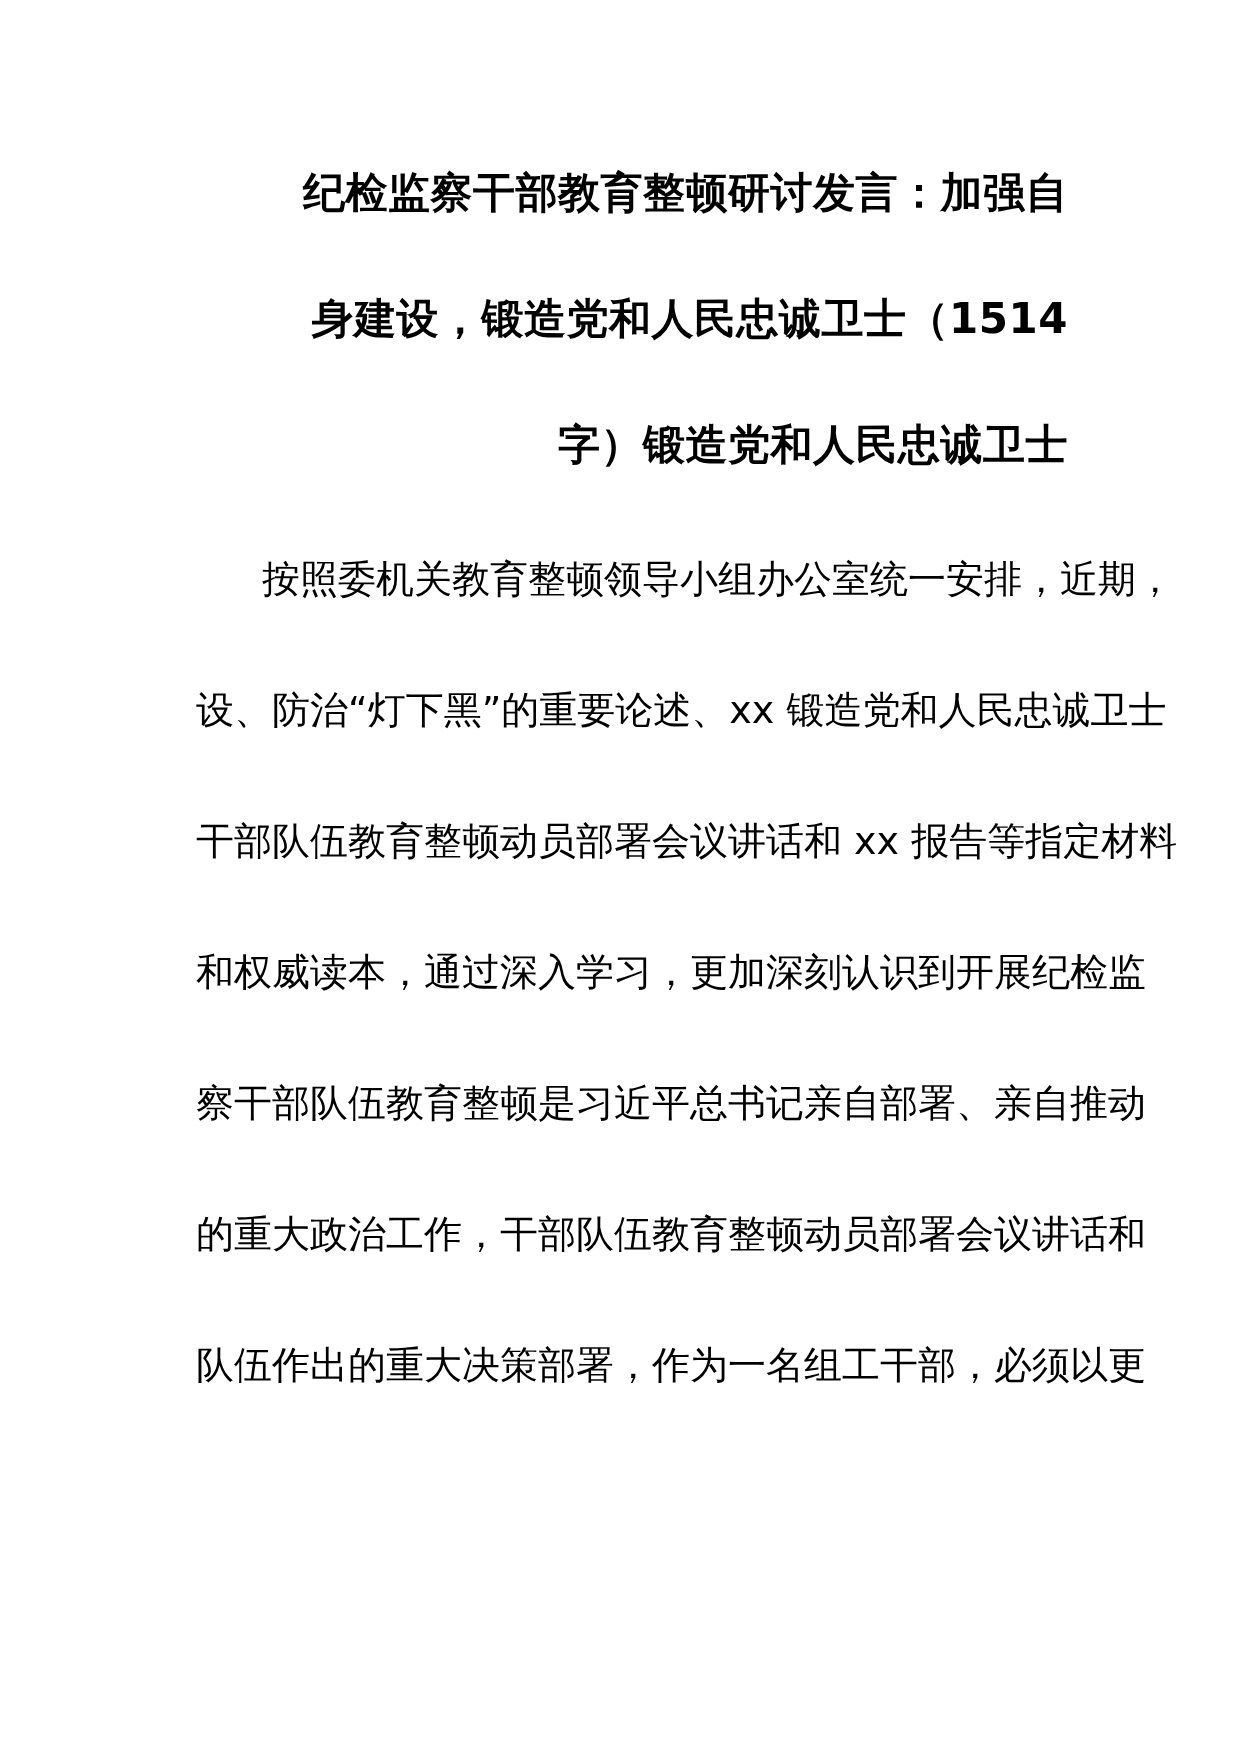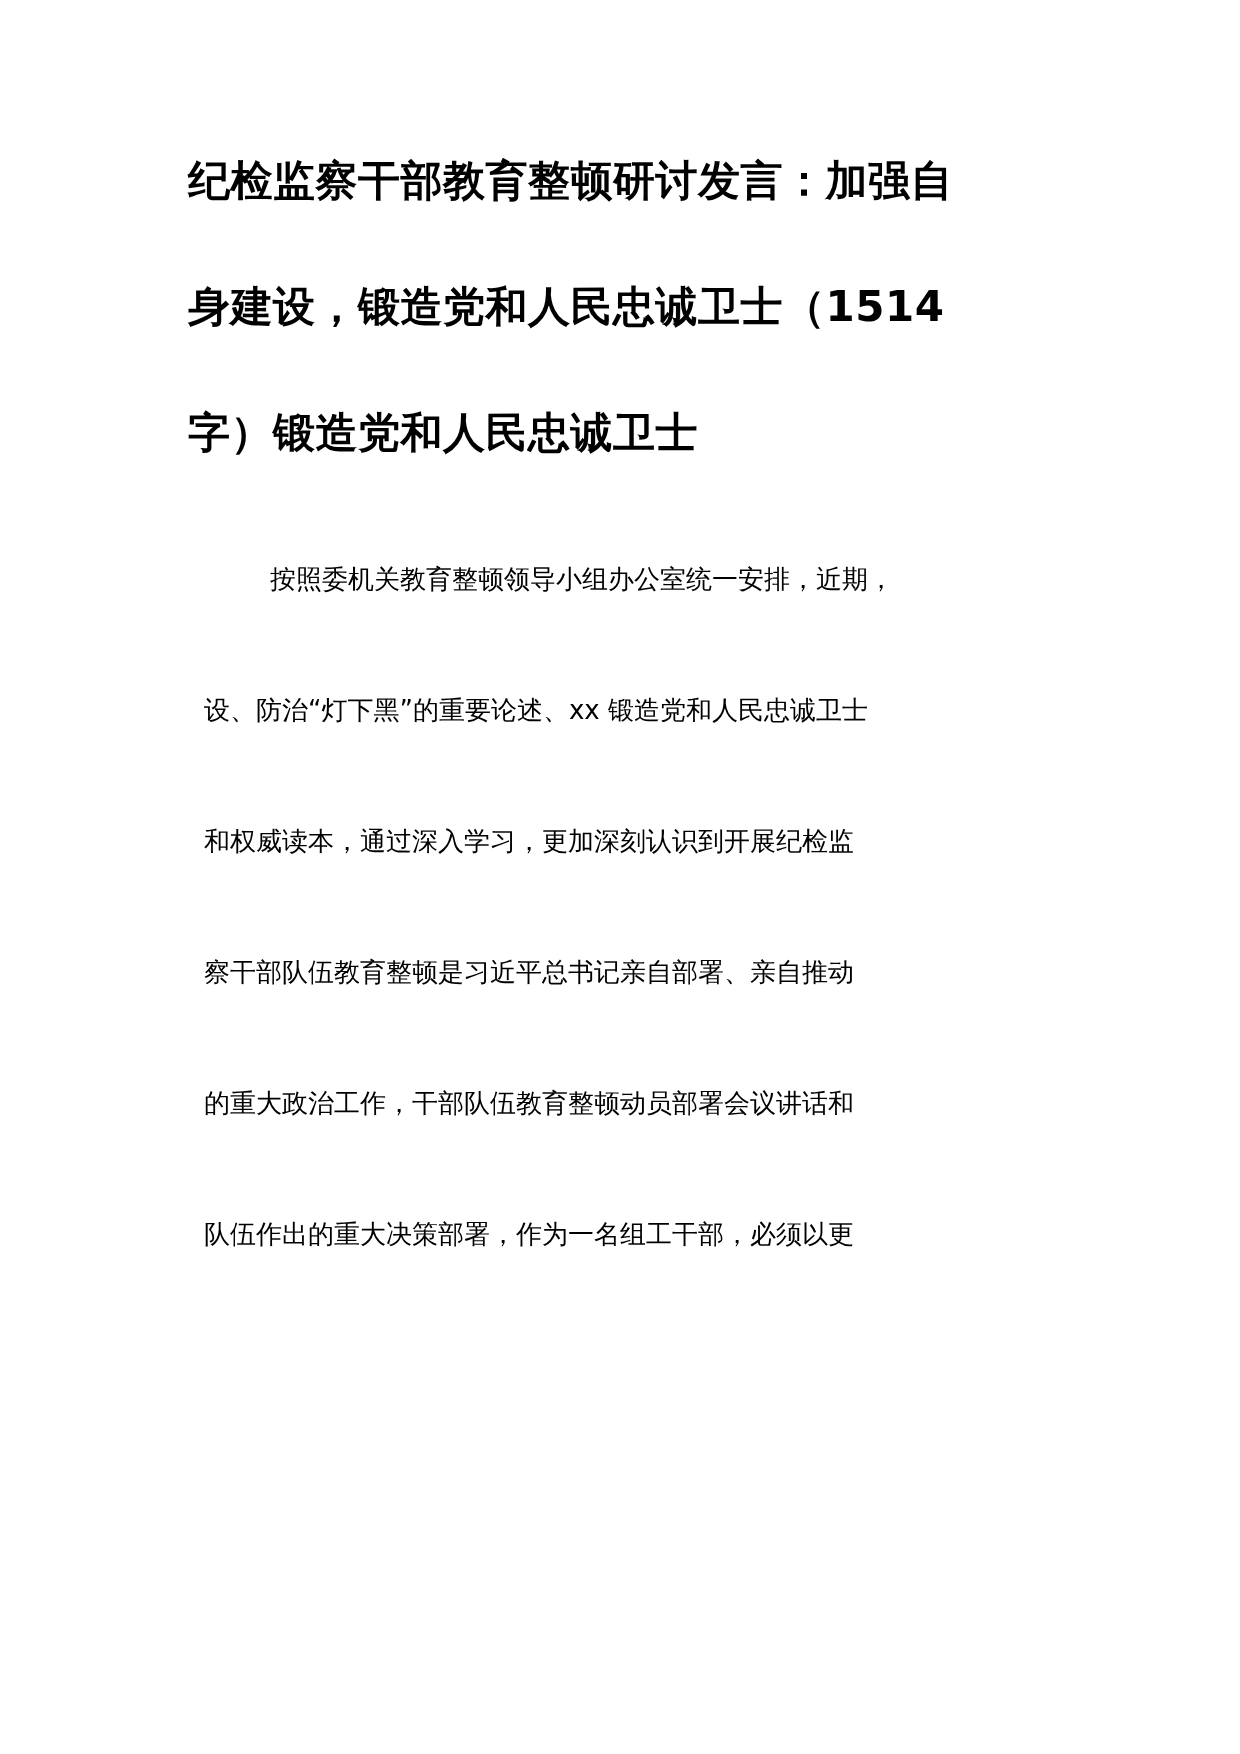--- a/index.html
+++ b/index.html
@@ -18,22 +18,23 @@
       position: absolute;
       left: 0;
       top: 0;
       width: 1240px;
       height: 1754px;
       background: #ffffff;
     }
     .title-block {
       position: absolute;
       left: 188px;
-      top: 160px;
+      top: 172px;
       width: 880px;
+      text-align: right;
     }
     .title-line {
       font-family: "DejaVu Sans", "Liberation Sans", sans-serif;
       font-weight: bold;
       font-size: 42px;
       line-height: 42px;
       height: 42px;
       margin: 0 0 84px 0;
       white-space: nowrap;
       letter-spacing: 0.5px;
@@ -41,42 +42,43 @@
     }
     .body-block {
       position: absolute;
       left: 188px;
       top: 562px;
       width: 880px;
     }
     .body-line {
       font-family: "DejaVu Sans", "Liberation Sans", sans-serif;
       font-weight: normal;
-      font-size: 26px;
+      font-size: 38px;
       line-height: 34px;
       height: 34px;
-      margin: 0 0 97px 16px;
+      margin: 0 0 97px 8px;
       white-space: nowrap;
       color: #000000;
     }
     .body-line.first {
       padding-left: 66px;
     }
   </style>
 </head>
 <body>
 
 <div class="page">
   <div class="title-block">
     <div class="title-line">纪检监察干部教育整顿研讨发言：加强自</div>
     <div class="title-line">身建设，锻造党和人民忠诚卫士（1514</div>
     <div class="title-line">字）锻造党和人民忠诚卫士</div>
   </div>
 
   <div class="body-block">
     <div class="body-line first">按照委机关教育整顿领导小组办公室统一安排，近期，</div>
     <div class="body-line">设、防治“灯下黑”的重要论述、xx 锻造党和人民忠诚卫士</div>
+    <div class="body-line">干部队伍教育整顿动员部署会议讲话和 xx 报告等指定材料</div>
     <div class="body-line">和权威读本，通过深入学习，更加深刻认识到开展纪检监</div>
     <div class="body-line">察干部队伍教育整顿是习近平总书记亲自部署、亲自推动</div>
     <div class="body-line">的重大政治工作，干部队伍教育整顿动员部署会议讲话和</div>
     <div class="body-line">队伍作出的重大决策部署，作为一名组工干部，必须以更</div>
   </div>
 </div>
 
 </body></html>

